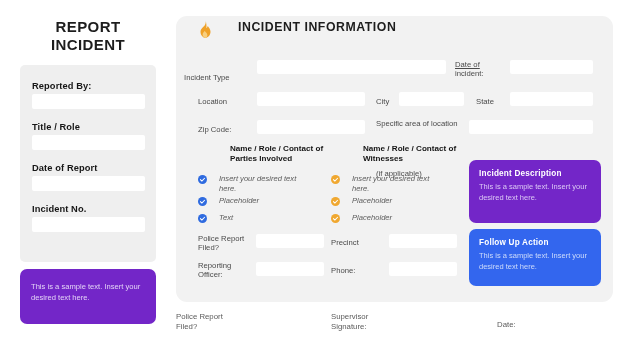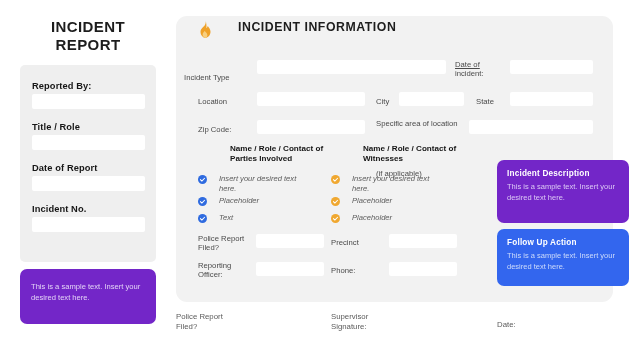--- a/index.html
+++ b/index.html
@@ -133,21 +133,20 @@
     color: #5b5b5b;
     width: 92px;
   }
 
   
   .info-card {
     position: absolute;
     left: 293px;
     width: 132px;
     border-radius: 7px;
-    margin-left: 28px;
   }
   #incident-description-card { top: 144px; height: 63px; background: #7326c8; }
   #follow-up-action-card     { top: 213px; height: 57px; background: #3366ee; }
   .card-title {
     position: absolute;
     left: 10px; top: 9px;
     font-size: 8.2px;
     font-weight: bold;
     color: #ffffff;
     letter-spacing: 0.2px;
@@ -170,22 +169,22 @@
     line-height: 10px;
     color: #5b5b5b;
   }
 </style>
 </head>
 <body>
 
 <div id="left-column">
 
   <div id="page-title">
+    <div>REPORT</div>
     <div>INCIDENT</div>
-    <div>REPORT</div>
   </div>
 
   <div id="reporter-card">
     <div class="rc-label" style="top:16px">Reported By:</div>
     <div class="rc-input" style="top:29px"></div>
     <div class="rc-label" style="top:57px">Title / Role</div>
     <div class="rc-input" style="top:70px"></div>
     <div class="rc-label" style="top:98px">Date of Report</div>
     <div class="rc-input" style="top:111px"></div>
     <div class="rc-label" style="top:139px">Incident No.</div>

